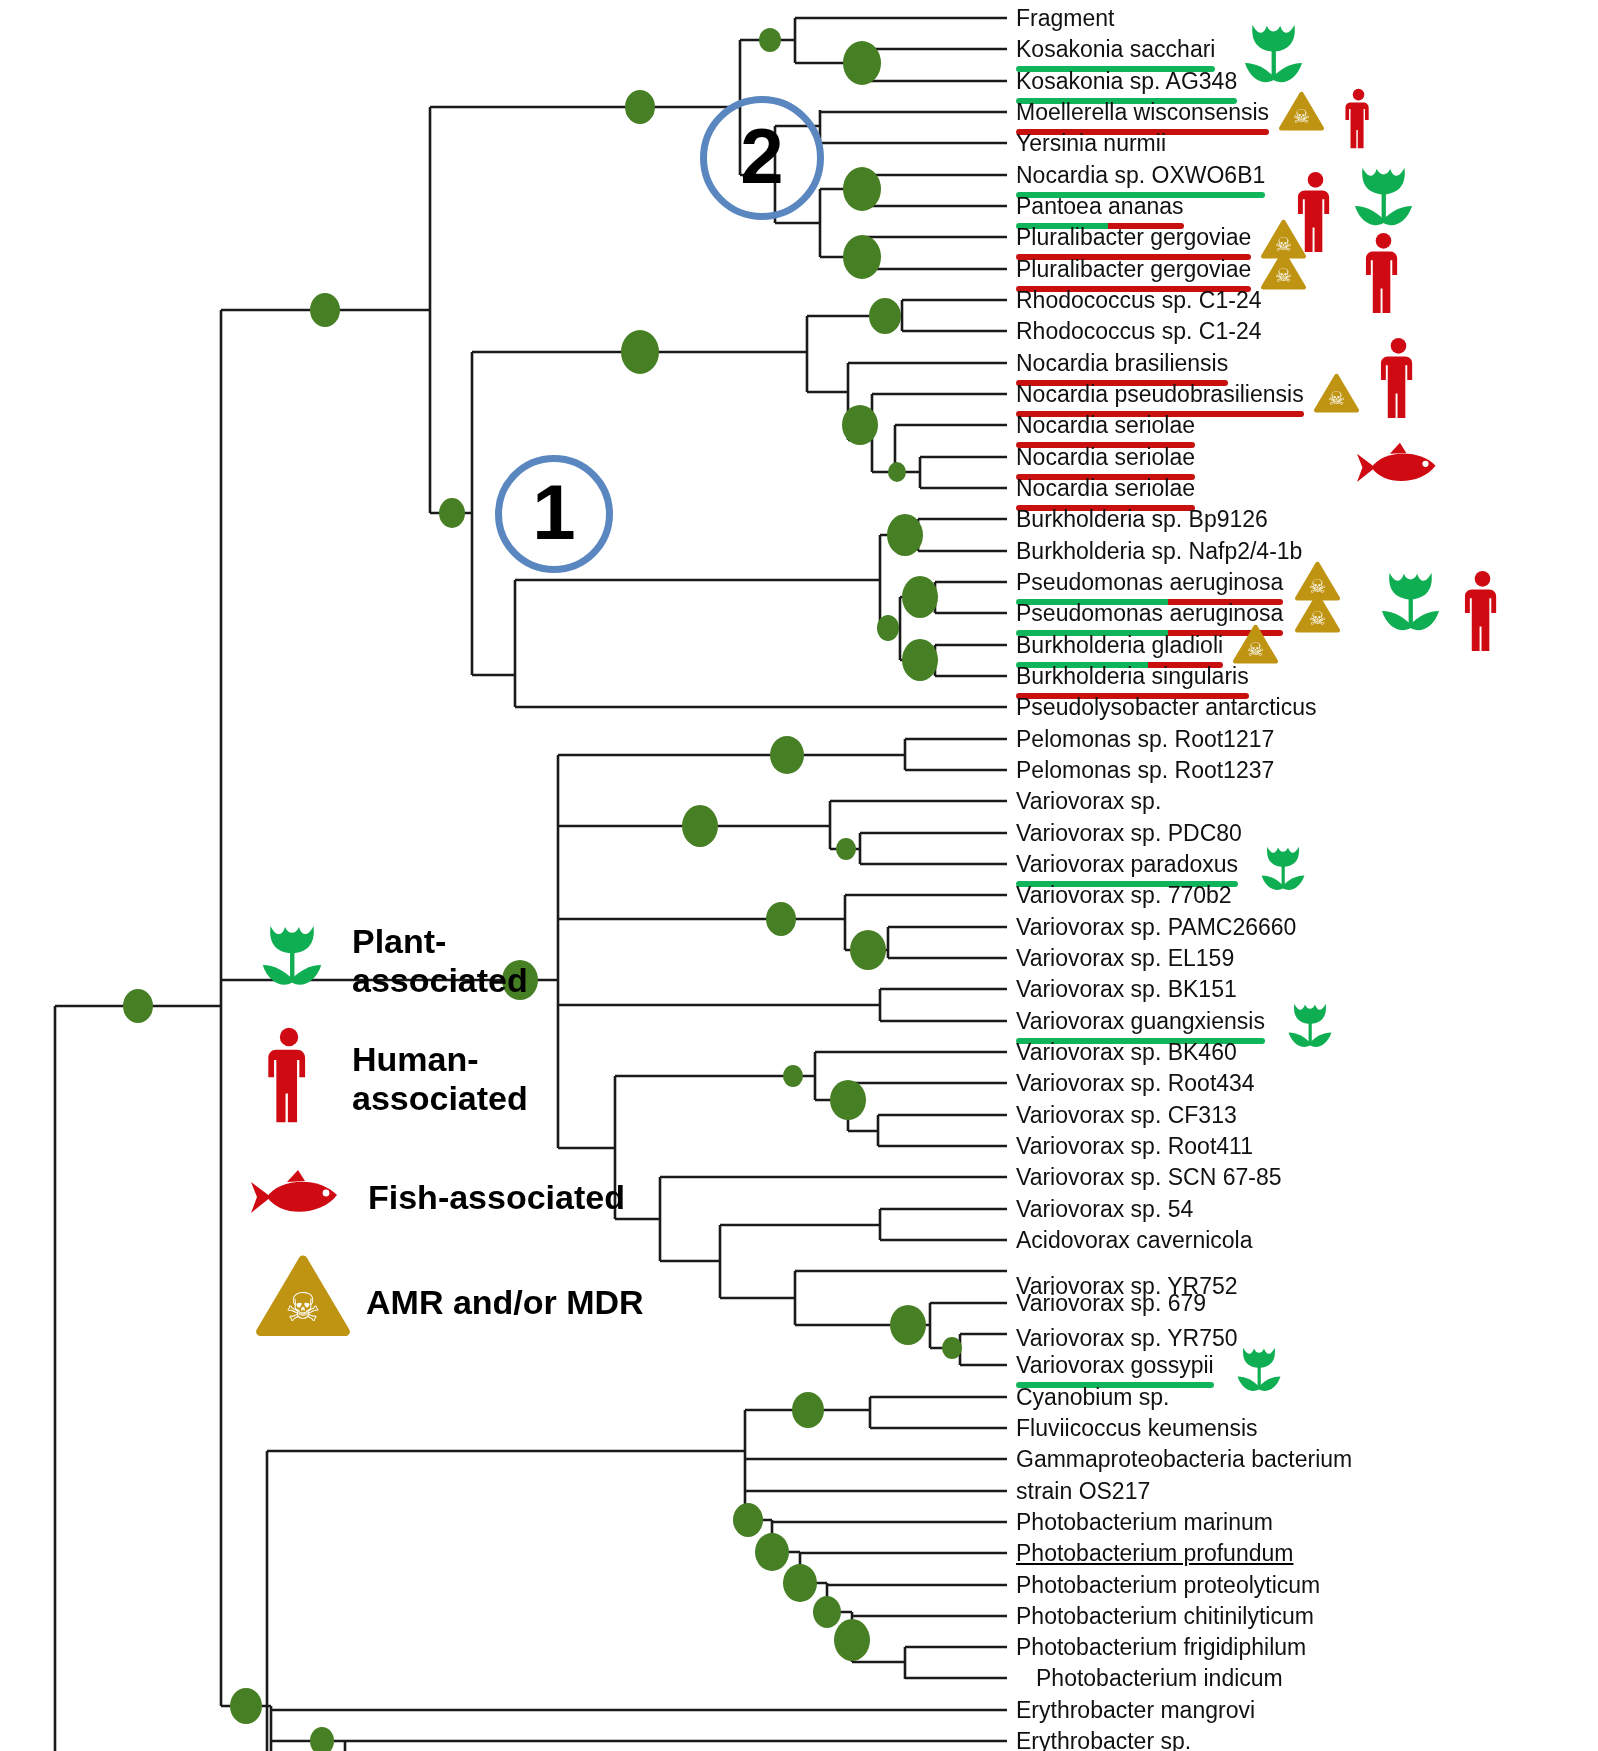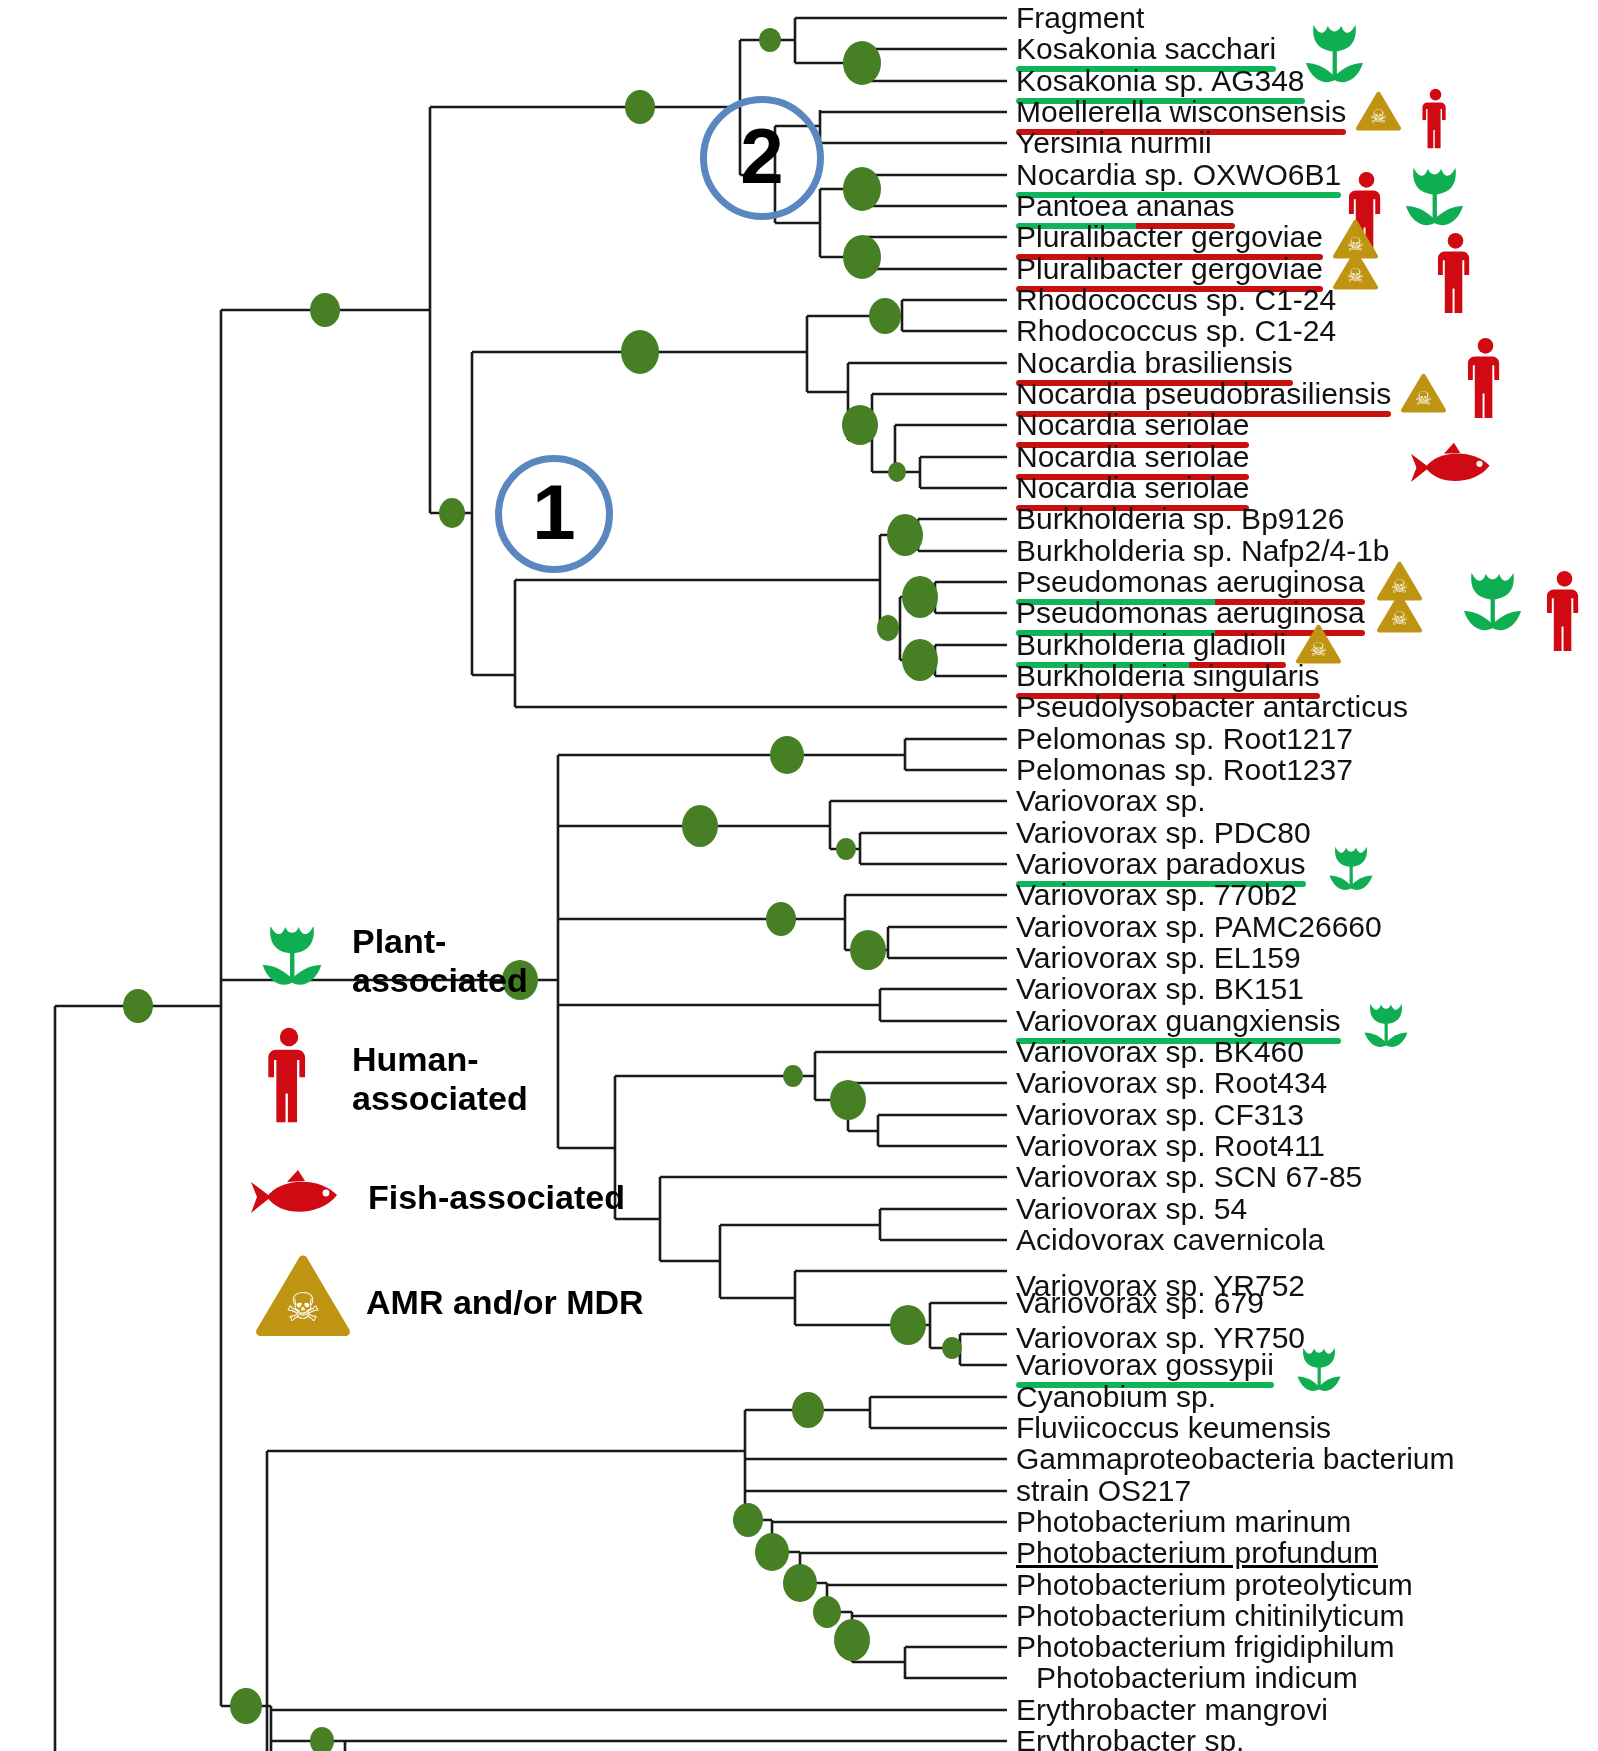--- a/index.html
+++ b/index.html
@@ -5,21 +5,21 @@
   html,body{margin:0;padding:0;background:#ffffff;}
   #canvas{
     position:relative;width:1598px;height:1751px;background:#ffffff;overflow:hidden;
     font-family:"Liberation Sans", sans-serif;
   }
   #treesvg{position:absolute;left:0;top:0;}
   .row{
     position:absolute;left:1016px;height:34px;display:flex;align-items:center;gap:0;
     white-space:nowrap;
   }
-  .lbl{position:relative;display:inline-block;font-size:30px;color:#111;line-height:26px;}
+  .lbl{position:relative;display:inline-block;font-size:23px;color:#111;line-height:26px;}
   .lbl .ul{position:absolute;left:0;right:0;bottom:-10px;height:6px;border-radius:3px;}
   .icn{flex:0 0 auto;}
   
   .leg-text{position:absolute;font-weight:bold;color:#000;font-size:34px;line-height:39px;}
   .clade-circle{
     position:absolute;border:7px solid #5b87c0;border-radius:50%;
     display:flex;align-items:center;justify-content:center;
     font-weight:bold;color:#000;background:transparent;
   }
   .clade-circle span{font-size:78px;font-weight:bold;transform:translateY(-2px);}

